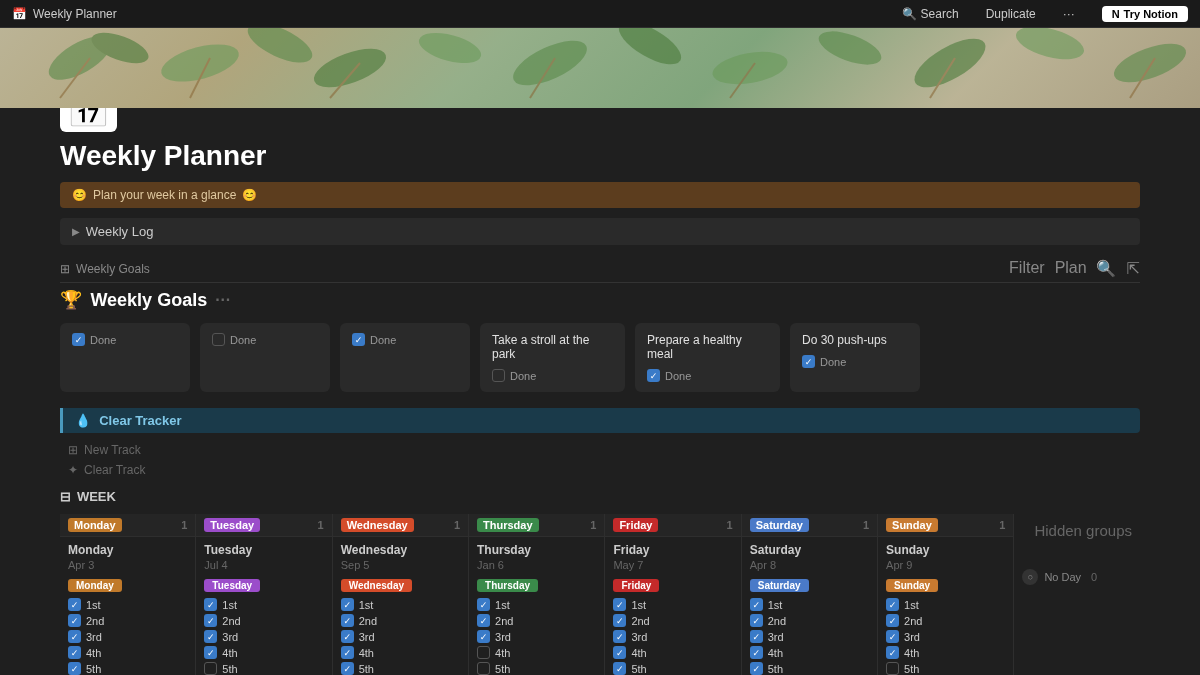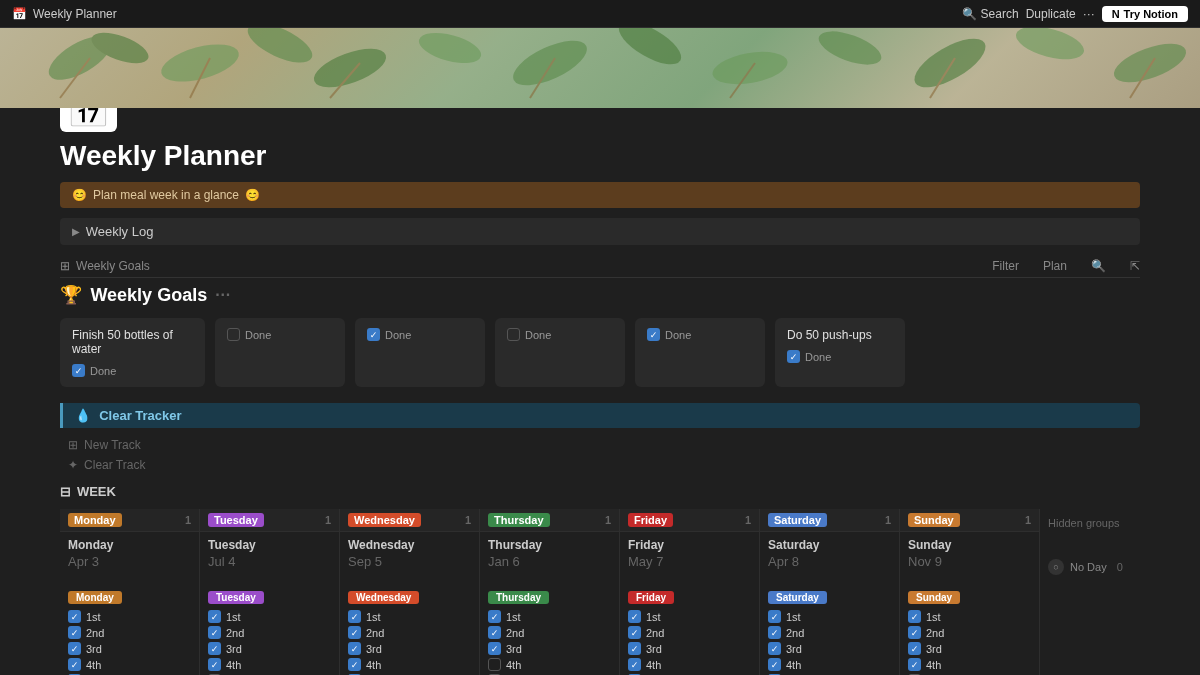--- a/index.html
+++ b/index.html
@@ -26,21 +26,21 @@
     .topbar-left {
       display: flex;
       align-items: center;
       gap: 6px;
       font-size: 12px;
       color: #ccc;
     }
     .topbar-right {
       display: flex;
       align-items: center;
-      gap: 7px;
+      gap: 27px;
       font-size: 12px;
       color: #ccc;
     }
     .topbar-right span { cursor: pointer; }
     .try-notion-btn {
       background: #fff;
       color: #000;
       padding: 2px 10px;
       border-radius: 4px;
       font-size: 11px;
@@ -125,22 +125,22 @@
       gap: 6px;
       font-size: 12px;
       color: #888;
       margin-bottom: 6px;
       padding: 4px 0;
       border-bottom: 1px solid #333;
     }
     .section-header-actions {
       margin-left: auto;
       display: flex;
-      gap: 24px;
-      font-size: 12px;
+      gap: 10px;
+      font-size: 16px;
       color: #888;
       cursor: pointer;
     }
 
     .goals-title {
       display: flex;
       align-items: center;
       gap: 8px;
       font-size: 18px;
       font-weight: 700;
@@ -276,23 +276,23 @@
       padding: 6px 8px;
       background: #1f1f1f;
     }
     .day-name-row {
       font-size: 12px;
       font-weight: 600;
       color: #ccc;
       margin-bottom: 2px;
     }
     .day-date-row {
-      font-size: 13px;
+      font-size: 11px;
       color: #666;
-      margin-bottom: 20px;
+      margin-bottom: 6px;
     }
     .day-pill {
       display: inline-block;
       border-radius: 3px;
       padding: 1px 8px;
       font-size: 10px;
       font-weight: 600;
       color: #fff;
       margin-bottom: 6px;
     }
@@ -385,21 +385,21 @@
 
   
   <div class="page-icon">📅</div>
 
   
   <div class="page-title">Weekly Planner</div>
 
   
   <div class="callout-banner">
     <span>😊</span>
-    <span>Plan meal week in a glance</span>
+    <span>Plan your week in a glance</span>
     <span>😊</span>
   </div>
 
   
   <div class="toggle-section">
     <span class="toggle-arrow">▶</span>
     <span>Weekly Log</span>
   </div>
 
   
@@ -417,52 +417,53 @@
   
   <div class="goals-title">
     <span>🏆</span>
     <span>Weekly Goals</span>
     <span class="dots">···</span>
   </div>
 
   
   <div class="goals-grid" id="goals-grid">
       <div class="goal-card">
-      <div class="goal-card-title">Finish 50 bottles of water</div>
       <div class="checkbox-row">
         <div class="cb-checked">✓</div>
         <span>Done</span>
       </div>
     </div>
       <div class="goal-card">
       <div class="checkbox-row">
         <div class="cb-unchecked"></div>
         <span>Done</span>
       </div>
     </div>
       <div class="goal-card">
       <div class="checkbox-row">
         <div class="cb-checked">✓</div>
         <span>Done</span>
       </div>
     </div>
       <div class="goal-card">
+      <div class="goal-card-title">Take a stroll at the park</div>
       <div class="checkbox-row">
         <div class="cb-unchecked"></div>
         <span>Done</span>
       </div>
     </div>
       <div class="goal-card">
+      <div class="goal-card-title">Prepare a healthy meal</div>
       <div class="checkbox-row">
         <div class="cb-checked">✓</div>
         <span>Done</span>
       </div>
     </div>
       <div class="goal-card">
-      <div class="goal-card-title">Do 50 push-ups</div>
+      <div class="goal-card-title">Do 30 push-ups</div>
       <div class="checkbox-row">
         <div class="cb-checked">✓</div>
         <span>Done</span>
       </div>
     </div>
     </div>
 
   
   <div class="water-tracker-header">
     <span>💧</span>
@@ -765,21 +766,21 @@
       
     </div>
       </div>
       <div class="day-column">
         <div class="day-header">
       <span class="day-tag" style="background:#c87a30">Sunday</span>
       <span class="day-count">1</span>
     </div>
         <div class="day-body">
       <div class="day-name-row">Sunday</div>
-      <div class="day-date-row">Nov 9</div>
+      <div class="day-date-row">Apr 9</div>
       <div class="day-pill" style="background:#c87a30">Sunday</div>
       
         <div class="task-item">
           <div class="cb-checked">✓</div>
           <span>1st</span>
         </div>
       
         <div class="task-item">
           <div class="cb-checked">✓</div>
           <span>2nd</span>
@@ -805,21 +806,21 @@
           <span>6th</span>
         </div>
       
         
       
         
       
     </div>
       </div>
       <div class="hidden-groups">
-    <div style="color:#666;font-size:11px;margin-bottom:20px;">Hidden groups</div>
+    <div style="color:#666;font-size:15px;margin-bottom:20px;margin-left:12px;">Hidden groups</div>
     <div class="no-day-item">
       <div class="no-day-circle">○</div>
       <span>No Day</span>
       <span style="margin-left:4px;color:#666;">0</span>
     </div>
   </div>
     </div>
 
 </div>
 

